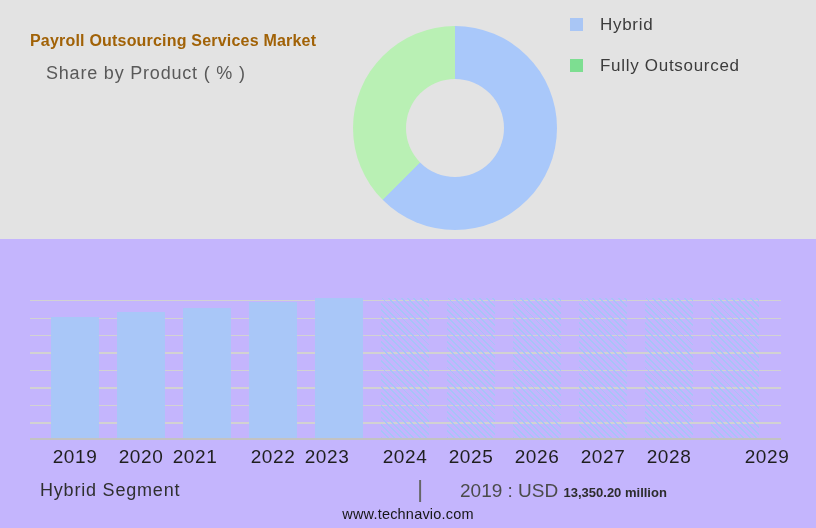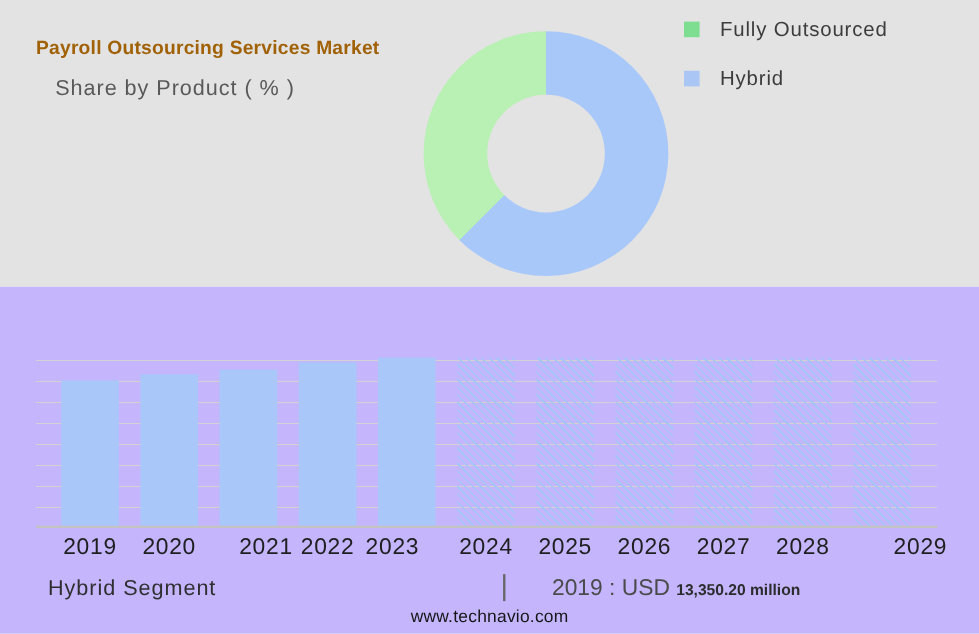--- a/index.html
+++ b/index.html
@@ -104,26 +104,26 @@
       <div class="page-subtitle">Share by Product ( % )</div>
     </div>
 
     <div class="donut-wrap">
       <div class="donut" id="donut" style="background: conic-gradient(rgb(169, 200, 250) 0deg, rgb(169, 200, 250) 225deg, rgb(185, 240, 180) 225deg, rgb(185, 240, 180) 360deg);"></div>
       <div class="donut-hole"></div>
     </div>
 
     <div class="legend">
       <div class="legend-row">
+        <span class="legend-swatch" id="swatch-0" style="background: rgb(169, 198, 245);"></span>
+        <span class="legend-label">Hybrid</span>
+      </div>
+      <div class="legend-row">
         <span class="legend-swatch" id="swatch-1" style="background: rgb(125, 222, 145);"></span>
         <span class="legend-label">Fully Outsourced</span>
-      </div>
-      <div class="legend-row">
-        <span class="legend-swatch" id="swatch-0" style="background: rgb(169, 198, 245);"></span>
-        <span class="legend-label">Hybrid</span>
       </div>
     </div>
 
   </div>
 
   <div class="bottom-section">
     <div class="chart-area" id="chart-area">
         <div class="bar solid" style="left: 21px; width: 48px; height: 120.96px;"></div>
         <div class="bar solid" style="left: 87px; width: 48px; height: 126px;"></div>
         <div class="bar solid" style="left: 153px; width: 48px; height: 130.48px;"></div>
@@ -132,21 +132,21 @@
         <div class="bar hatched" style="left: 351px; width: 48px; height: 140px;"></div>
         <div class="bar hatched" style="left: 417px; width: 48px; height: 140px;"></div>
         <div class="bar hatched" style="left: 483px; width: 48px; height: 140px;"></div>
         <div class="bar hatched" style="left: 549px; width: 48px; height: 140px;"></div>
         <div class="bar hatched" style="left: 615px; width: 48px; height: 140px;"></div>
         <div class="bar hatched" style="left: 681px; width: 48px; height: 140px;"></div>
       </div>
     <div class="x-labels" id="x-labels">
         <div class="x-label" style="left: 12px;">2019</div>
         <div class="x-label" style="left: 78px;">2020</div>
-        <div class="x-label" style="left: 148px; text-align: right;">2021</div>
+        <div class="x-label" style="left: 132px;">2021</div>
         <div class="x-label" style="left: 210px;">2022</div>
         <div class="x-label" style="left: 264px;">2023</div>
         <div class="x-label" style="left: 342px;">2024</div>
         <div class="x-label" style="left: 408px;">2025</div>
         <div class="x-label" style="left: 474px;">2026</div>
         <div class="x-label" style="left: 540px;">2027</div>
         <div class="x-label" style="left: 606px;">2028</div>
         <div class="x-label" style="left: 704px;">2029</div>
       </div>
 

